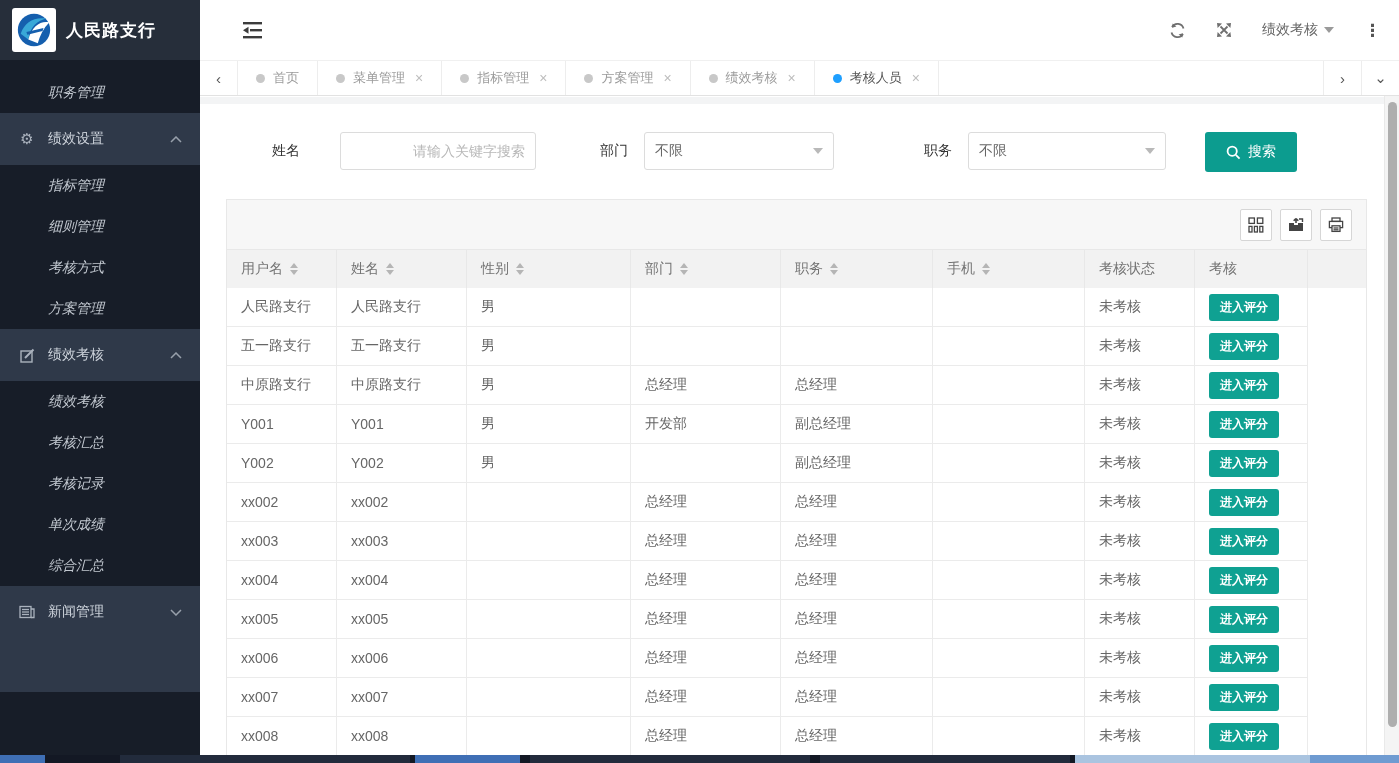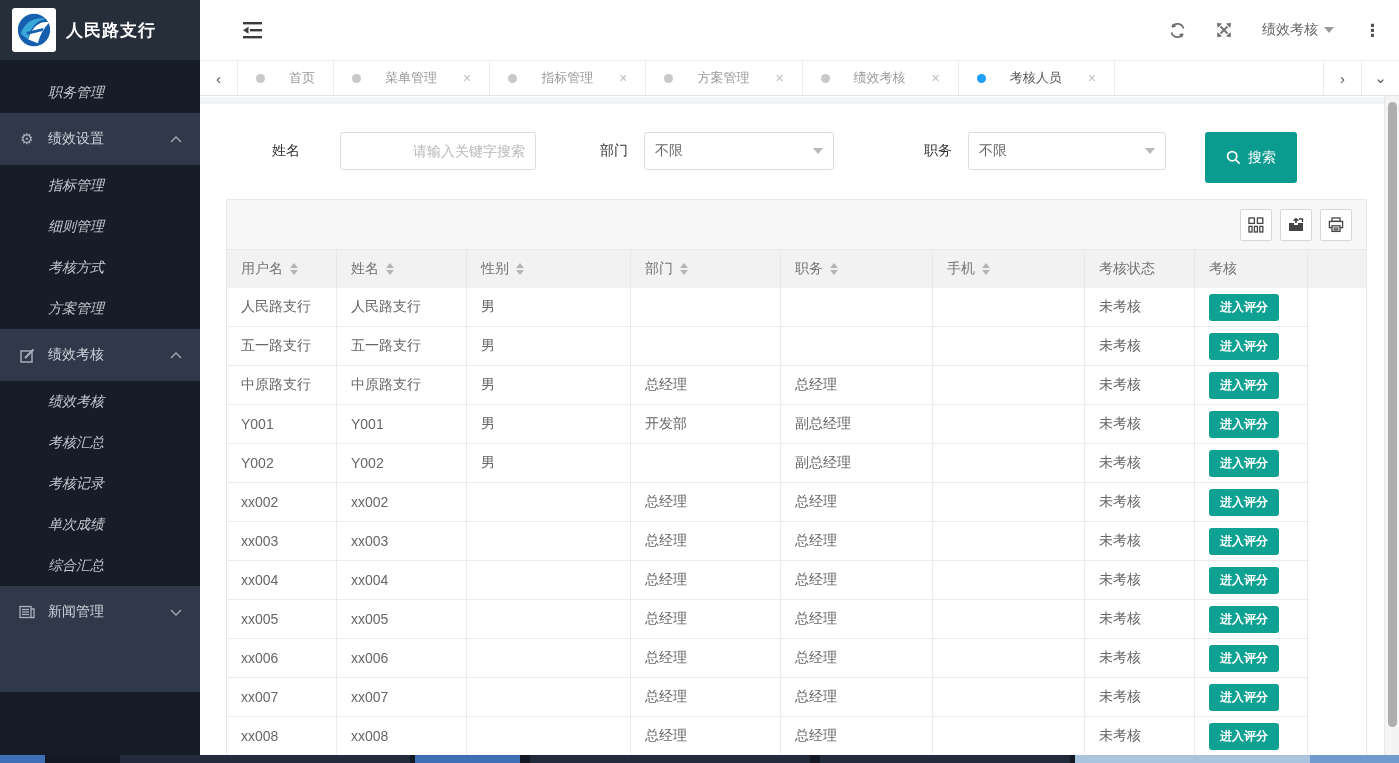--- a/index.html
+++ b/index.html
@@ -29,39 +29,39 @@
   .caret-down{width:0;height:0;border-left:5px solid transparent;border-right:5px solid transparent;border-top:6px solid #9a9a9a;}
   .kebab{font-size:17px;color:#555;font-weight:bold;cursor:pointer;line-height:1;}
 
   
   .tabbar{position:absolute;left:200px;top:60px;right:0;height:36px;background:#fff;border-top:1px solid #f0f0f0;
           border-bottom:1px solid #e2e2e2;display:flex;align-items:stretch;box-sizing:border-box;}
   .tab-nav{width:37px;display:flex;align-items:center;justify-content:center;color:#555;font-size:15px;cursor:pointer;}
   .tab-nav.left{border-right:1px solid #ededed;}
   .tab-nav.rb{border-left:1px solid #ededed;}
   .tabs-wrap{display:flex;flex:1;overflow:hidden;}
-  .tab{display:flex;align-items:center;gap:24px;padding:0 18px;border-right:1px solid #ededed;font-size:13px;color:#9b9b9b;cursor:pointer;white-space:nowrap;}
+  .tab{display:flex;align-items:center;gap:8px;padding:0 18px;border-right:1px solid #ededed;font-size:13px;color:#9b9b9b;cursor:pointer;white-space:nowrap;}
   .tab .dot{width:9px;height:9px;border-radius:50%;background:#c8c8c8;}
   .tab.active{color:#555;justify-content:space-between;}
   .tab.active .dot{background:#1e9fff;}
   .tab .close{color:#bdbdbd;font-size:14px;margin-left:2px;cursor:pointer;}
 
   
   .strip{position:absolute;left:200px;top:97px;right:14px;height:7px;background:#f3f4f5;}
   .content{position:absolute;left:200px;top:104px;right:14px;bottom:0;background:#fff;}
 
   .filter-row{position:absolute;left:0;top:28px;width:100%;height:38px;}
   .flabel{position:absolute;top:0;height:38px;display:flex;align-items:center;color:#333;font-size:14px;}
   .finput{position:absolute;top:0;height:38px;box-sizing:border-box;border:1px solid #dcdcdc;border-radius:3px;
           padding:0 10px;font-size:14px;color:#666;font-family:inherit;width:196px;text-align:right;}
   .finput::placeholder{color:#b8b8b8;}
   .fselect{position:absolute;top:0;height:38px;box-sizing:border-box;border:1px solid #dcdcdc;border-radius:3px;
            display:flex;align-items:center;padding:0 10px;color:#666;width:190px;cursor:pointer;background:#fff;}
   .fselect .sc{margin-left:auto;width:0;height:0;border-left:5px solid transparent;border-right:5px solid transparent;border-top:6px solid #b9b9b9;}
-  .search-btn{position:absolute;top:0;left:1005px;width:92px;height:51px;background:#0c9c8f;border:none;border-radius:3px;
+  .search-btn{position:absolute;top:0;left:1005px;width:92px;height:40px;background:#0c9c8f;border:none;border-radius:3px;
               color:#fff;font-size:14px;display:flex;align-items:center;justify-content:center;gap:7px;cursor:pointer;font-family:inherit;}
 
   
   .tblwrap{position:absolute;left:26px;top:95px;width:1141px;box-sizing:border-box;border:1px solid #e8e8e8;border-bottom:none;}
   .tbl-toolbar{height:49px;background:#f7f7f7;border-bottom:1px solid #e8e8e8;display:flex;align-items:center;justify-content:flex-end;gap:8px;padding-right:14px;}
   .tool-btn{width:30px;height:30px;background:#fff;border:1px solid #d6d6d6;border-radius:2px;display:flex;align-items:center;justify-content:center;cursor:pointer;}
   .trow{display:grid;grid-template-columns:110px 130px 164px 150px 152px 152px 110px 113px 58px;}
   .th{background:#f2f2f2;height:38px;display:flex;align-items:center;padding-left:14px;color:#737373;font-size:14px;
       border-right:1px solid #e8e8e8;box-sizing:border-box;}
   .th:last-child{border-right:none;}

